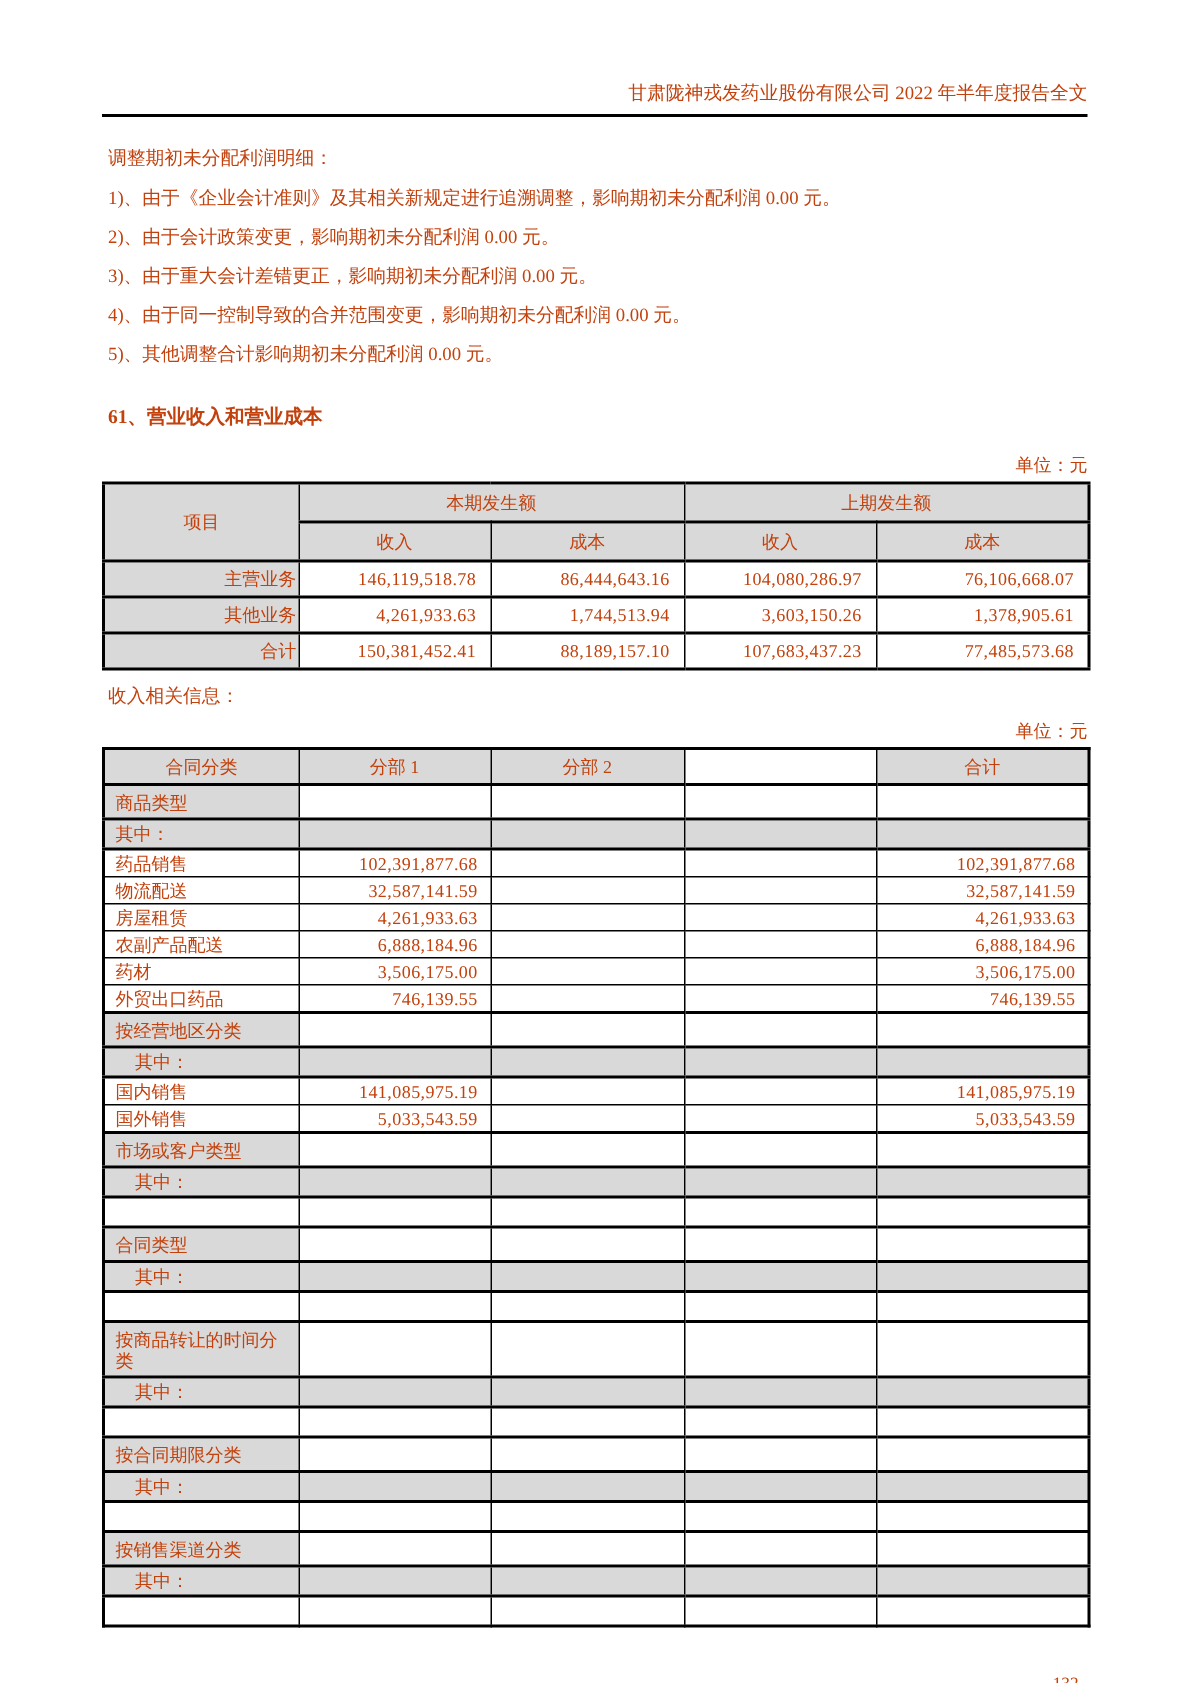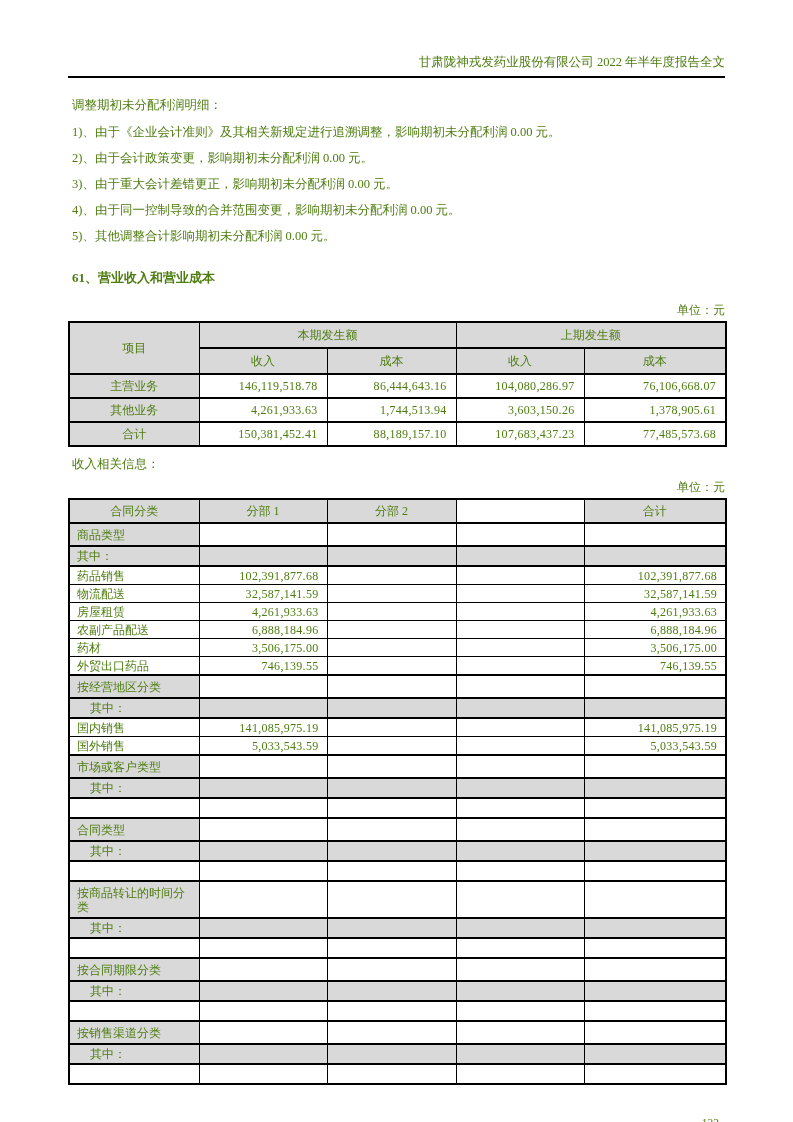--- a/index.html
+++ b/index.html
@@ -1,17 +1,17 @@
 <!DOCTYPE html>
 <html><head>
 <meta charset="utf-8">
 <style>
   html,body{margin:0;padding:0;background:#ffffff;}
   .page{
-    width:793px;height:1122px;background:#ffffff;color:#4d7c0f;
+    width:793px;height:1122px;background:#ffffff;color:#c2410c;
     font-family:"Liberation Serif","DejaVu Serif",serif;
     position:relative;box-sizing:border-box;
     padding:0 68px;overflow:hidden;
   }
   .doc-header{padding-top:54px;text-align:right;font-size:12.5px;line-height:16px;}
   .header-rule{border-bottom:2px solid #000;margin-top:6px;height:0;}
   .lead{margin:19px 0 0 4px;font-size:12.5px;line-height:16px;}
   .list p{margin:0 0 0 4px;font-size:12.5px;line-height:26px;}
   .list{margin-top:6px;}
   .sec-heading{margin:20px 0 0 4px;font-size:13px;font-weight:bold;line-height:18px;}
@@ -20,21 +20,21 @@
   .info-line{margin:9px 0 0 4px;font-size:12.5px;line-height:16px;}
 
   table{border-collapse:collapse;table-layout:fixed;width:657px;margin-top:4px;}
   table{border:2px solid #000;}
   td,th{font-weight:normal;font-size:12px;line-height:14px;overflow:hidden;
         word-break:break-all;}
 
   
   .t1 td,.t1 th{border:1px solid #000;border-top-width:2px;border-bottom-width:2px;margin-top:18px;}
   .t1 th{background:#d9d9d9;text-align:center;padding:5px 4px;}
-  .t1 td.lbl{background:#d9d9d9;text-align:center;padding:4px 17px;}
+  .t1 td.lbl{background:#d9d9d9;text-align:right;padding:4px 1px;}
   .t1 td.num{text-align:right;padding:4px 9px;letter-spacing:0.3px;}
 
   
   .t2 td,.t2 th{border:1px solid #000;}
   .t2 th{background:#d9d9d9;text-align:center;padding:4px 4px;border-bottom-width:2px;}
   .t2 th.noshade{background:#ffffff;}
   .t2 td{padding:1.5px 7px;}
   .t2 td.num{text-align:right;padding-right:8px;letter-spacing:0.3px;}
   .t2 tr.cat td{border-top:2px solid #000;border-bottom:2px solid #000;padding:3.5px 7px;}
   .t2 tr.cat td:first-child{background:#d9d9d9;}

